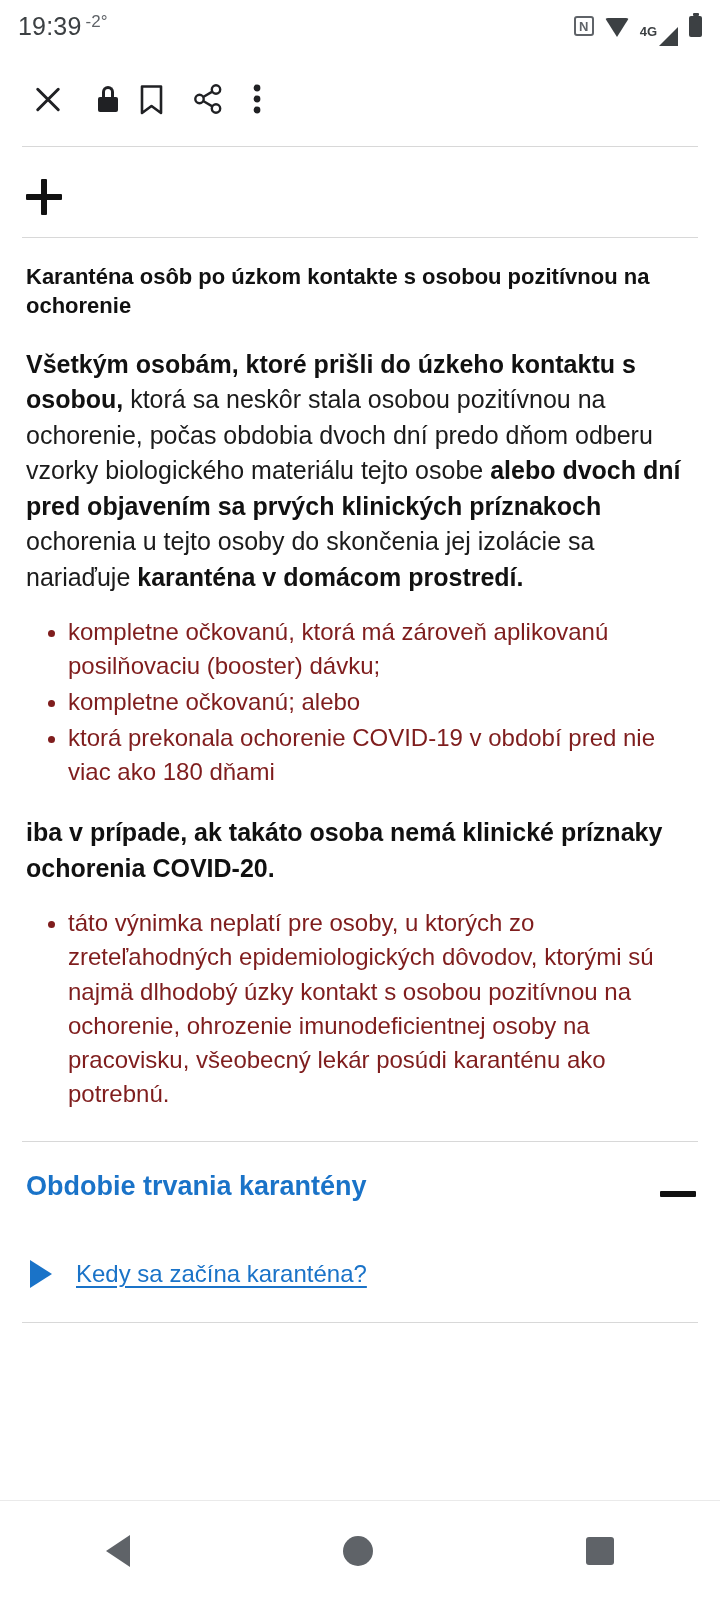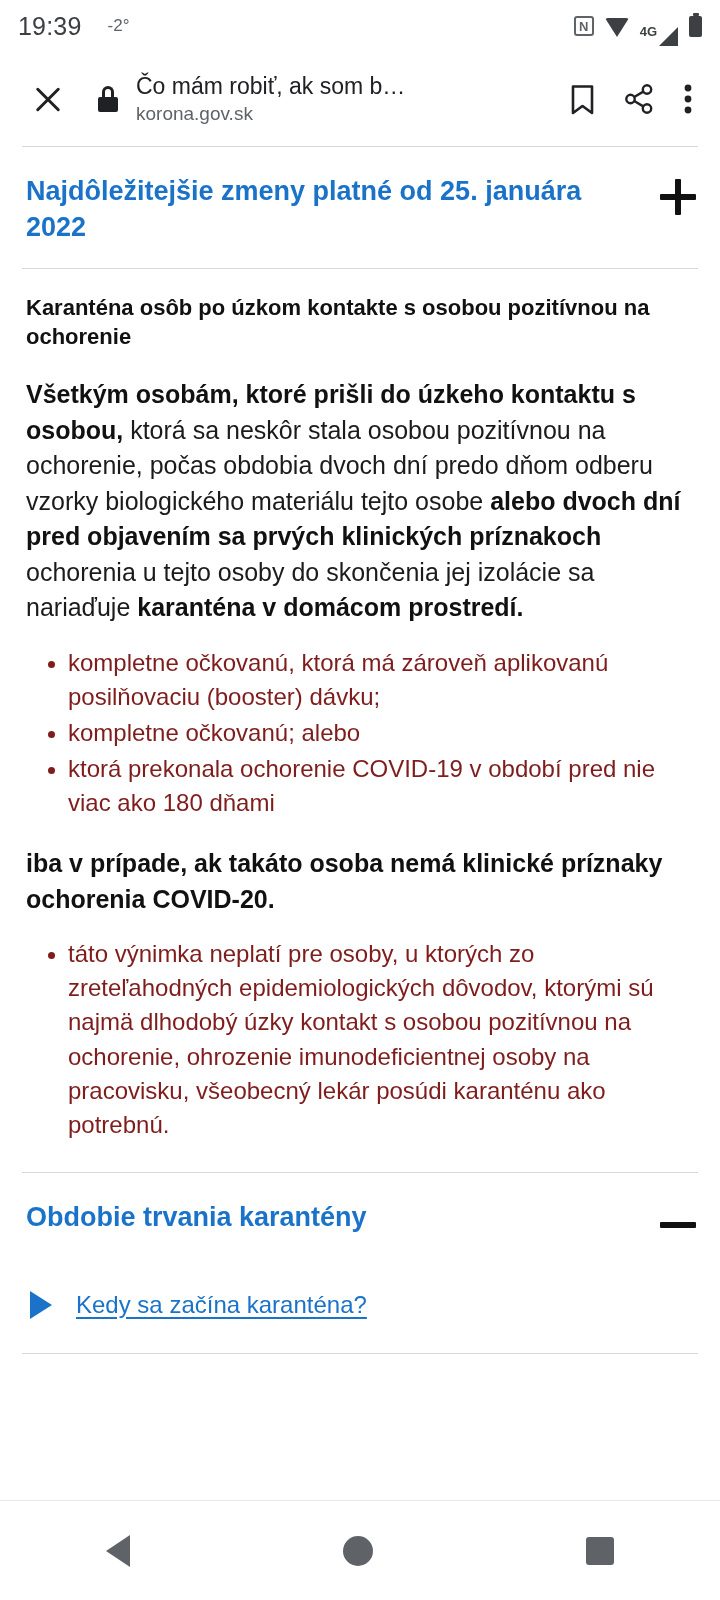--- a/index.html
+++ b/index.html
@@ -13,21 +13,21 @@
   body { position: relative; }
 
   
   .status-bar {
     height: 52px;
     display: flex;
     align-items: center;
     padding: 0 18px;
     background: #ffffff;
   }
-  .status-left { display: flex; align-items: center; gap: 26px; }
+  .status-left { display: flex; align-items: flex-start; gap: 4px; }
   .status-clock { font-size: 25px; color: #3c4043; letter-spacing: .2px; }
   .status-temp { font-size: 17px; color: #5f6368; }
   .status-right { margin-left: auto; display: flex; align-items: center; gap: 11px; }
   .ico-nfc {
     width: 20px; height: 20px; border: 2px solid #5f6368; border-radius: 3px;
     font-size: 13px; font-weight: bold; color: #5f6368;
     display: flex; align-items: center; justify-content: center; line-height: 1;
   }
   .ico-wifi {
     width: 0; height: 0;
@@ -204,24 +204,20 @@
 <div class="browser-bar">
   <div class="btn-close"></div>
 
   <div class="lock-wrap">
     <span class="ico-lock">
       <span class="shackle"></span>
         <span class="body"></span>
     </span>
   </div>
 
-  <div class="url-block">
-    <div class="page-title">Čo mám robiť, ak som b…</div>
-    <div class="page-host">korona.gov.sk</div>
-  </div>
 
   <div class="bar-actions">
     <span class="ico-bookmark">
       <svg width="23" height="30" viewBox="0 0 23 30">
         <path d="M2 1.5h19v26.5L11.5 21 2 28V1.5z" fill="none" stroke="#202124" stroke-width="2.6" stroke-linejoin="round"></path>
       </svg>
     </span>
     <span class="ico-share">
       <svg width="30" height="30" viewBox="0 0 30 30">
         <circle cx="23" cy="5.5" r="4.2" fill="none" stroke="#202124" stroke-width="2.4"></circle>
@@ -238,21 +234,20 @@
         <circle cx="4" cy="26" r="3.4" fill="#202124"></circle>
       </svg>
     </span>
   </div>
 </div>
 
 <div class="content">
   <div class="hr"></div>
 
   <div class="accordion-head">
-    <div class="accordion-title">Najdôležitejšie zmeny platné od 25. januára 2022</div>
     <div class="plus-icon"></div>
   </div>
 
   <div class="hr"></div>
 
   <div class="body-wrap">
     <h2 class="sec-title">Karanténa osôb po úzkom kontakte s osobou pozitívnou na ochorenie</h2>
 
     <p class="para"><b>Všetkým osobám, ktoré prišli do úzkeho kontaktu s osobou,</b><span> ktorá sa neskôr stala osobou pozitívnou na ochorenie, počas obdobia dvoch dní predo dňom odberu vzorky biologického materiálu tejto osobe </span><b>alebo dvoch dní pred objavením sa prvých klinických príznakoch</b><span> ochorenia u tejto osoby do skončenia jej izolácie sa nariaďuje </span><b>karanténa v domácom prostredí.</b></p>
 

